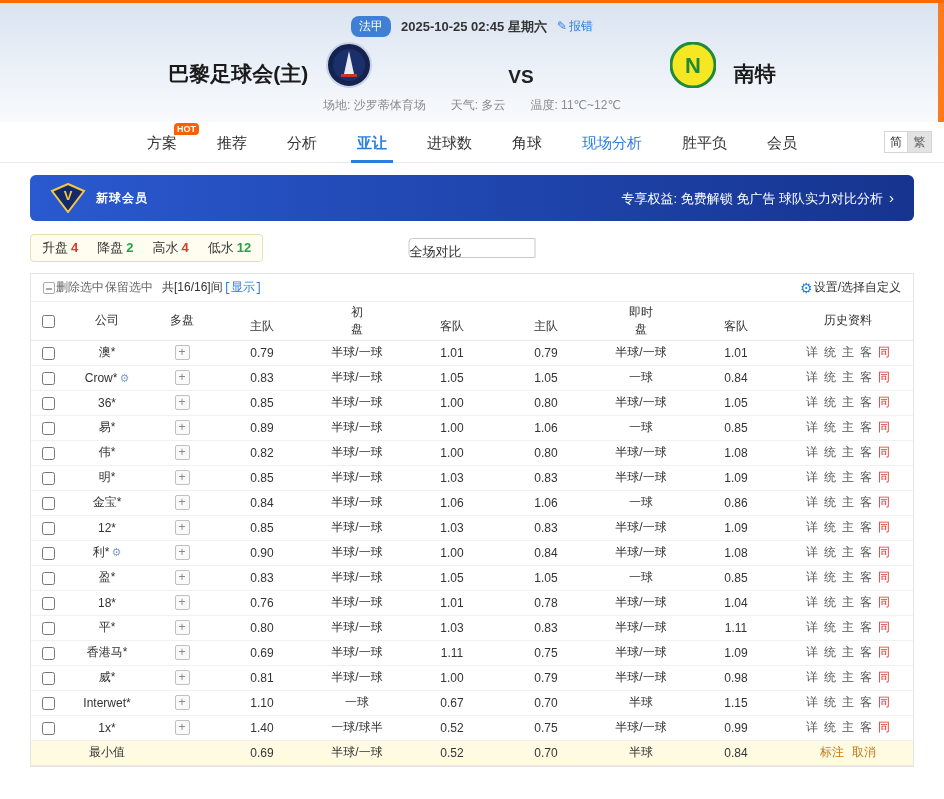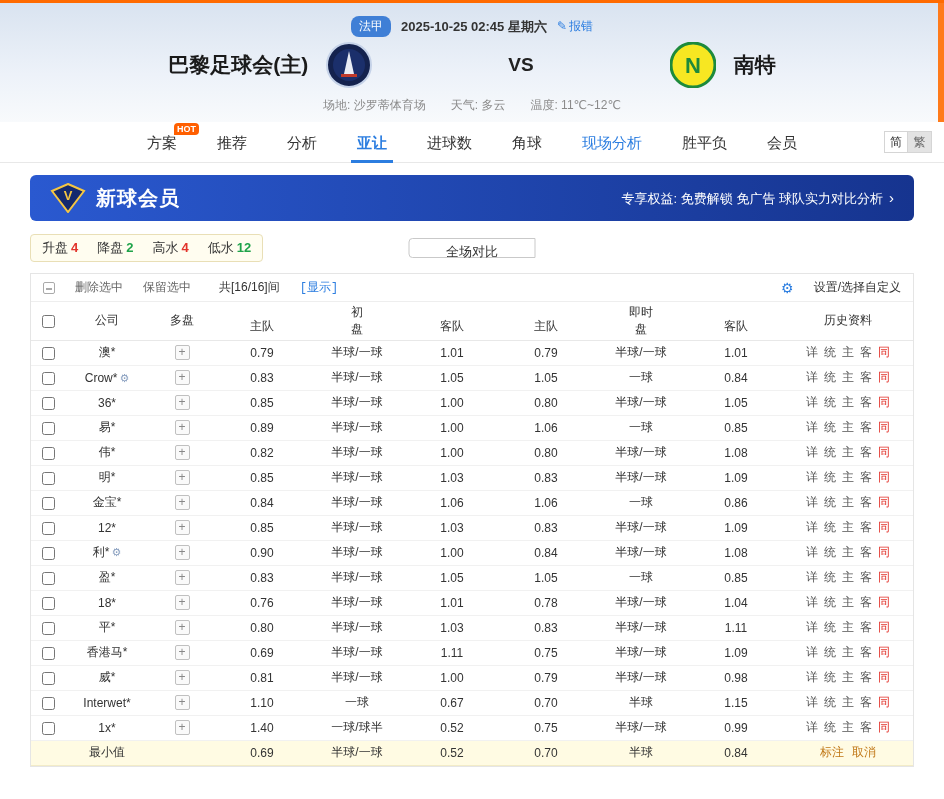--- a/index.html
+++ b/index.html
@@ -9,21 +9,21 @@
 
   
   .match-header { height:119px; position:relative; text-align:center;
     background:linear-gradient(180deg,#d9e3f0 0%,#edf2f9 60%,#f8fafc 100%); }
   .header-stripe { position:absolute; right:0; top:0; width:6px; height:122px; background:#ff7a1a; }
   .meta-row { padding-top:13px; display:flex; justify-content:center; align-items:center; gap:10px; }
   .league-badge { background:#3f7fd6; color:#fff; font-size:12px; padding:2px 8px; border-radius:8px; }
   .match-datetime { font-weight:bold; font-size:13px; color:#333; }
   .report-error { color:#2b7de0; font-size:12px; cursor:pointer; }
   .report-error .ic { font-size:12px; margin-right:2px; }
-  .teams-row { display:flex; align-items:center; justify-content:center; margin-top:5px; }
+  .teams-row { display:flex; align-items:flex-end; justify-content:center; margin-top:5px; }
   .team-name { font-size:21px; font-weight:bold; color:#1a1a1a; }
   .team-logo { margin:0 18px; display:block; }
   .vs { font-size:19px; font-weight:800; color:#222; margin:0 118px; }
   .venue-row { margin-top:9px; font-size:12px; color:#8a8a8a; display:flex; justify-content:center; gap:25px; }
 
   
   .nav { height:41px; background:#fff; border-bottom:1px solid #e8e8e8; display:flex;
     align-items:center; justify-content:center; position:relative; }
   .nav-tab { position:relative; height:41px; line-height:41px; padding:0 20px; font-size:15px;
     color:#333; cursor:pointer; }
@@ -36,41 +36,41 @@
   .lang { position:absolute; right:12px; top:50%; transform:translateY(-50%); display:flex; font-size:12px; }
   .lang-btn { width:24px; height:22px; line-height:20px; text-align:center; cursor:pointer; }
   .lang-s { border:1px solid #d5d5d5; background:#fff; color:#333; }
   .lang-t { border:1px solid #d5d5d5; border-left:none; background:#e3e3e3; color:#666; }
 
   
   .vip-banner { margin:12px 30px 0; height:46px; border-radius:6px; padding:0 20px;
     background:linear-gradient(90deg,#2a59d0,#16348f); display:flex; align-items:center;
     justify-content:space-between; color:#fff; }
   .vip-left { display:flex; align-items:center; gap:10px; }
-  .vip-title { font-size:20px; font-weight:bold; letter-spacing:1px;font-family:Liberation Serif, serif; }
+  .vip-title { font-size:12px; font-weight:bold; letter-spacing:1px;font-family:Liberation Serif, serif; }
   .vip-benefits { font-size:13px; }
   .vip-arrow { font-size:15px; margin-left:6px; }
 
   
   .filter-row { margin:12px 30px 0; height:30px; position:relative; display:flex; align-items:center; }
   .stats-box { display:flex; align-items:center; gap:19px; border:1px solid #e9dfb6;
     background:#fffdf0; border-radius:4px; padding:4px 11px; font-size:13px; }
   .stat { white-space:nowrap; }
   .stat-val { font-weight:bold; margin-left:3px; }
   .stat-val.red { color:#e2342c; }
   .stat-val.green { color:#1fa34a; }
   .toggle-group { position:absolute; left:50%; transform:translateX(-50%); display:flex; }
-  .toggle-btn { width:127px; height:20px; line-height:26px; text-align:center; font-size:13px; cursor:pointer; }
+  .toggle-btn { width:127px; height:20px; line-height:26px; text-align:left; font-size:13px; cursor:pointer; }
   .toggle-btn.on { background:#fff; border:1px solid #c9c9c9; color:#333; border-radius:4px 0 0 4px; }
   .toggle-btn.off { background:#e9e9e9; border:1px solid #e0e0e0; border-left:none; color:#a9a9a9;
     border-radius:0 4px 4px 0; }
 
   
   .table-wrap { margin:10px 30px 0; border:1px solid #e5e5e5; background:#fff; }
-  .controls-row { height:28px; display:flex; align-items:center; padding:0 12px; gap:20px;
+  .controls-row { height:28px; display:flex; align-items:center; padding:0 12px; gap:1px;
     border-bottom:1px solid #eee; font-size:12px; color:#666; }
   .sel-icon { display:inline-block; width:12px; height:12px; border:1px solid #aaa; border-radius:2px;
     position:relative; background:#fff; }
   .sel-icon::after { content:""; position:absolute; left:2px; top:5px; width:6px; height:2px; background:#aaa; }
   .ctl-link { cursor:pointer; }
   .count-text { color:#333; margin-left:8px; }
   .show-link { color:#2b7de0; cursor:pointer;font-family:Liberation Mono, monospace; }
   .ctl-spacer { flex:1; }
   .gear { color:#2b7de0; font-size:14px; cursor:pointer; }
   .settings-link { color:#333; cursor:pointer; }

